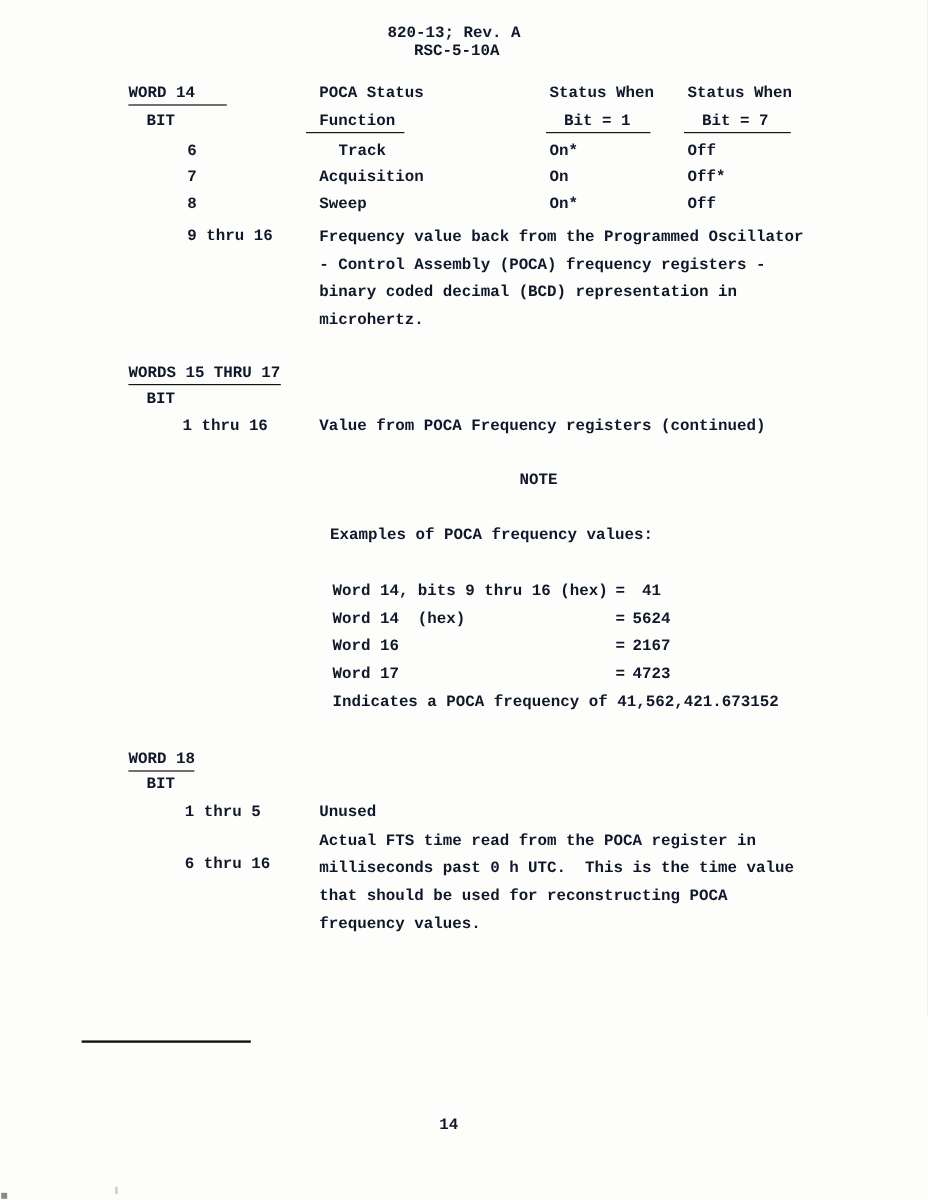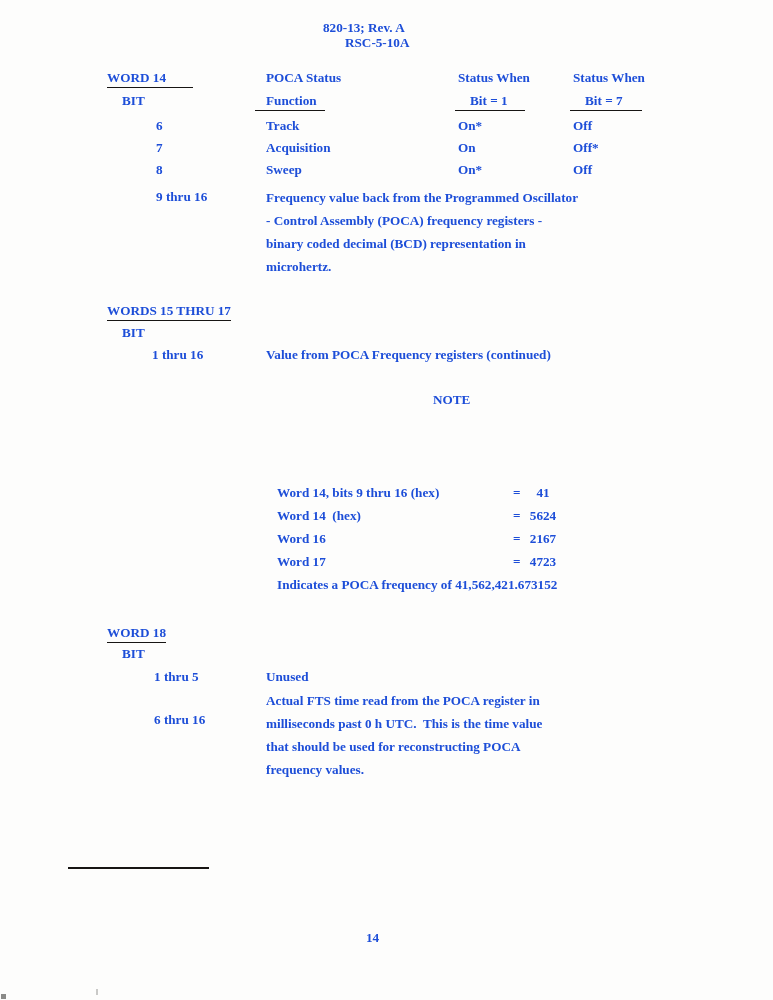--- a/index.html
+++ b/index.html
@@ -5,26 +5,26 @@
   html,body{margin:0;padding:0;background:#e8e8e6;}
   .page{
     position:relative;
     width:773px;height:1000px;
     margin:0 auto;
     background:#fdfdfc;
     overflow:hidden;
   }
   .t{
     position:absolute;
-    font-family:Liberation Serif, serif;
+    font-family:Liberation Mono, monospace;
     font-weight:700;
     font-size:13.2px;
     line-height:16px;
     letter-spacing:0px;
-    color:#1d4ed8;
+    color:#0f172a;
     white-space:pre;
   }
   .para{line-height:23px;}
   .u{border-bottom:1.7px solid #171513;padding-bottom:1px;}
   .u-w14{padding-right:27px;}
   .u-func{padding-left:11px;padding-right:8px;}
   .u-bit1{padding-left:15px;padding-right:17px;}
   .u-bit0{padding-left:15px;padding-right:19px;}
   .val{width:50px;text-align:center;}
   .rule{position:absolute;background:#171513;}
@@ -43,21 +43,21 @@
   <div class="t" style="left:458px;top:70px">Status When</div>
   <div class="t" style="left:573px;top:70px">Status When</div>
 
   <div class="t" style="left:122px;top:93px">BIT</div>
   <div class="t u u-func" style="left:255px;top:93px">Function</div>
   <div class="t u u-bit1" style="left:455px;top:93px">Bit = 1</div>
   <div class="t u u-bit0" style="left:570px;top:93px">Bit = 7</div>
 
   <div>
     <span class="t" style="left:156px;top:118px">6</span>
-    <span class="t" style="left:266px;top:118px">Track</span>
+    <span class="t" style="left:282px;top:118px">Track</span>
     <span class="t" style="left:458px;top:118px">On*</span>
     <span class="t" style="left:573px;top:118px">Off</span>
   </div>
   <div>
     <span class="t" style="left:156px;top:140px">7</span>
     <span class="t" style="left:266px;top:140px">Acquisition</span>
     <span class="t" style="left:458px;top:140px">On</span>
     <span class="t" style="left:573px;top:140px">Off*</span>
   </div>
   <div>
@@ -75,20 +75,21 @@
   </div>
 
   <div class="t u" style="left:107px;top:303px">WORDS 15 THRU 17</div>
   <div class="t" style="left:122px;top:325px">BIT</div>
   <div>
     <span class="t" style="left:152px;top:347px">1 thru 16</span>
     <span class="t" style="left:266px;top:347px">Value from POCA Frequency registers (continued)</span>
   </div>
 
   <div class="t" style="left:433px;top:392px">NOTE</div>
+  <div class="t" style="left:275px;top:438px">Examples of POCA frequency values:</div>
 
   <div>
     <span class="t" style="left:277px;top:485px">Word 14, bits 9 thru 16 (hex)</span>
     <span class="t" style="left:513px;top:485px">=</span>
     <span class="t val" style="left:518px;top:485px">41</span>
   </div>
   <div>
     <span class="t" style="left:277px;top:508px">Word 14  (hex)</span>
     <span class="t" style="left:513px;top:508px">=</span>
     <span class="t val" style="left:518px;top:508px">5624</span>

